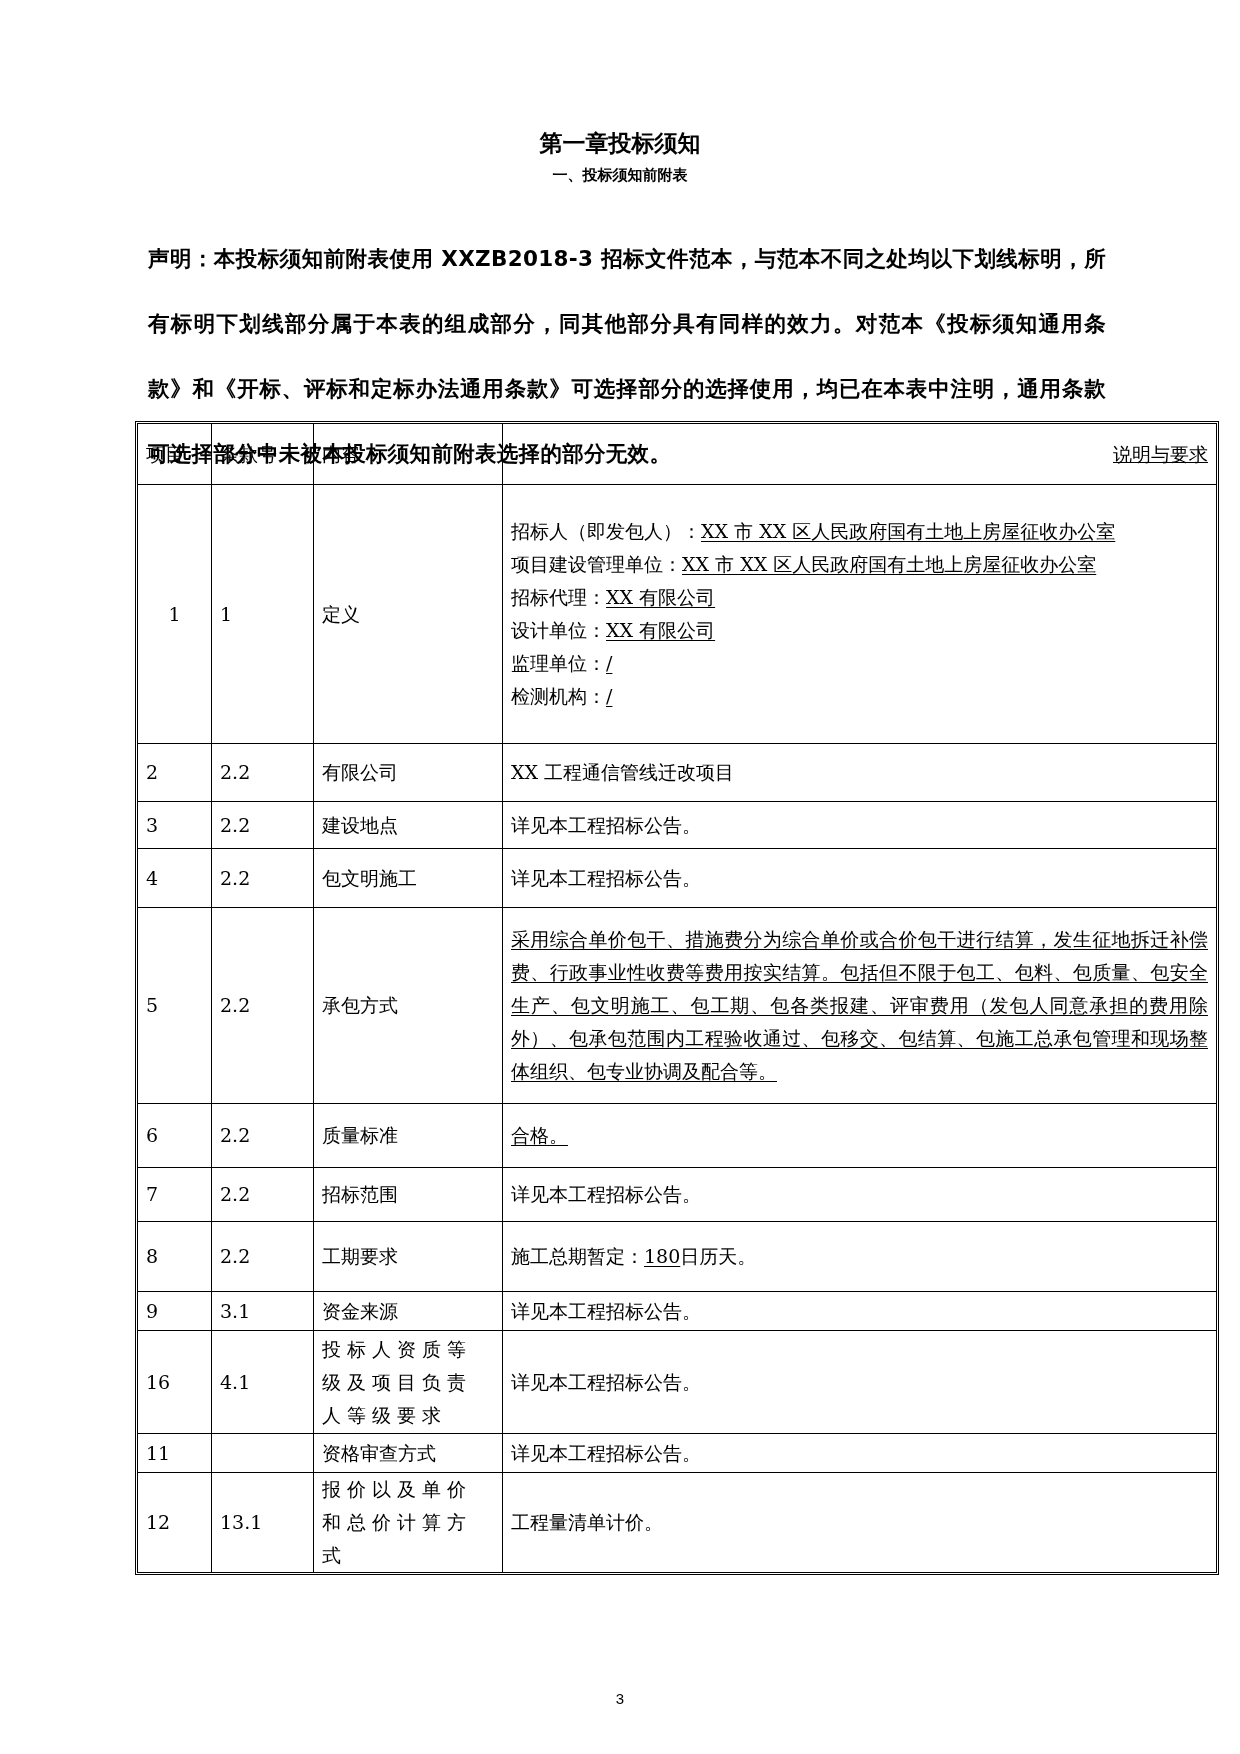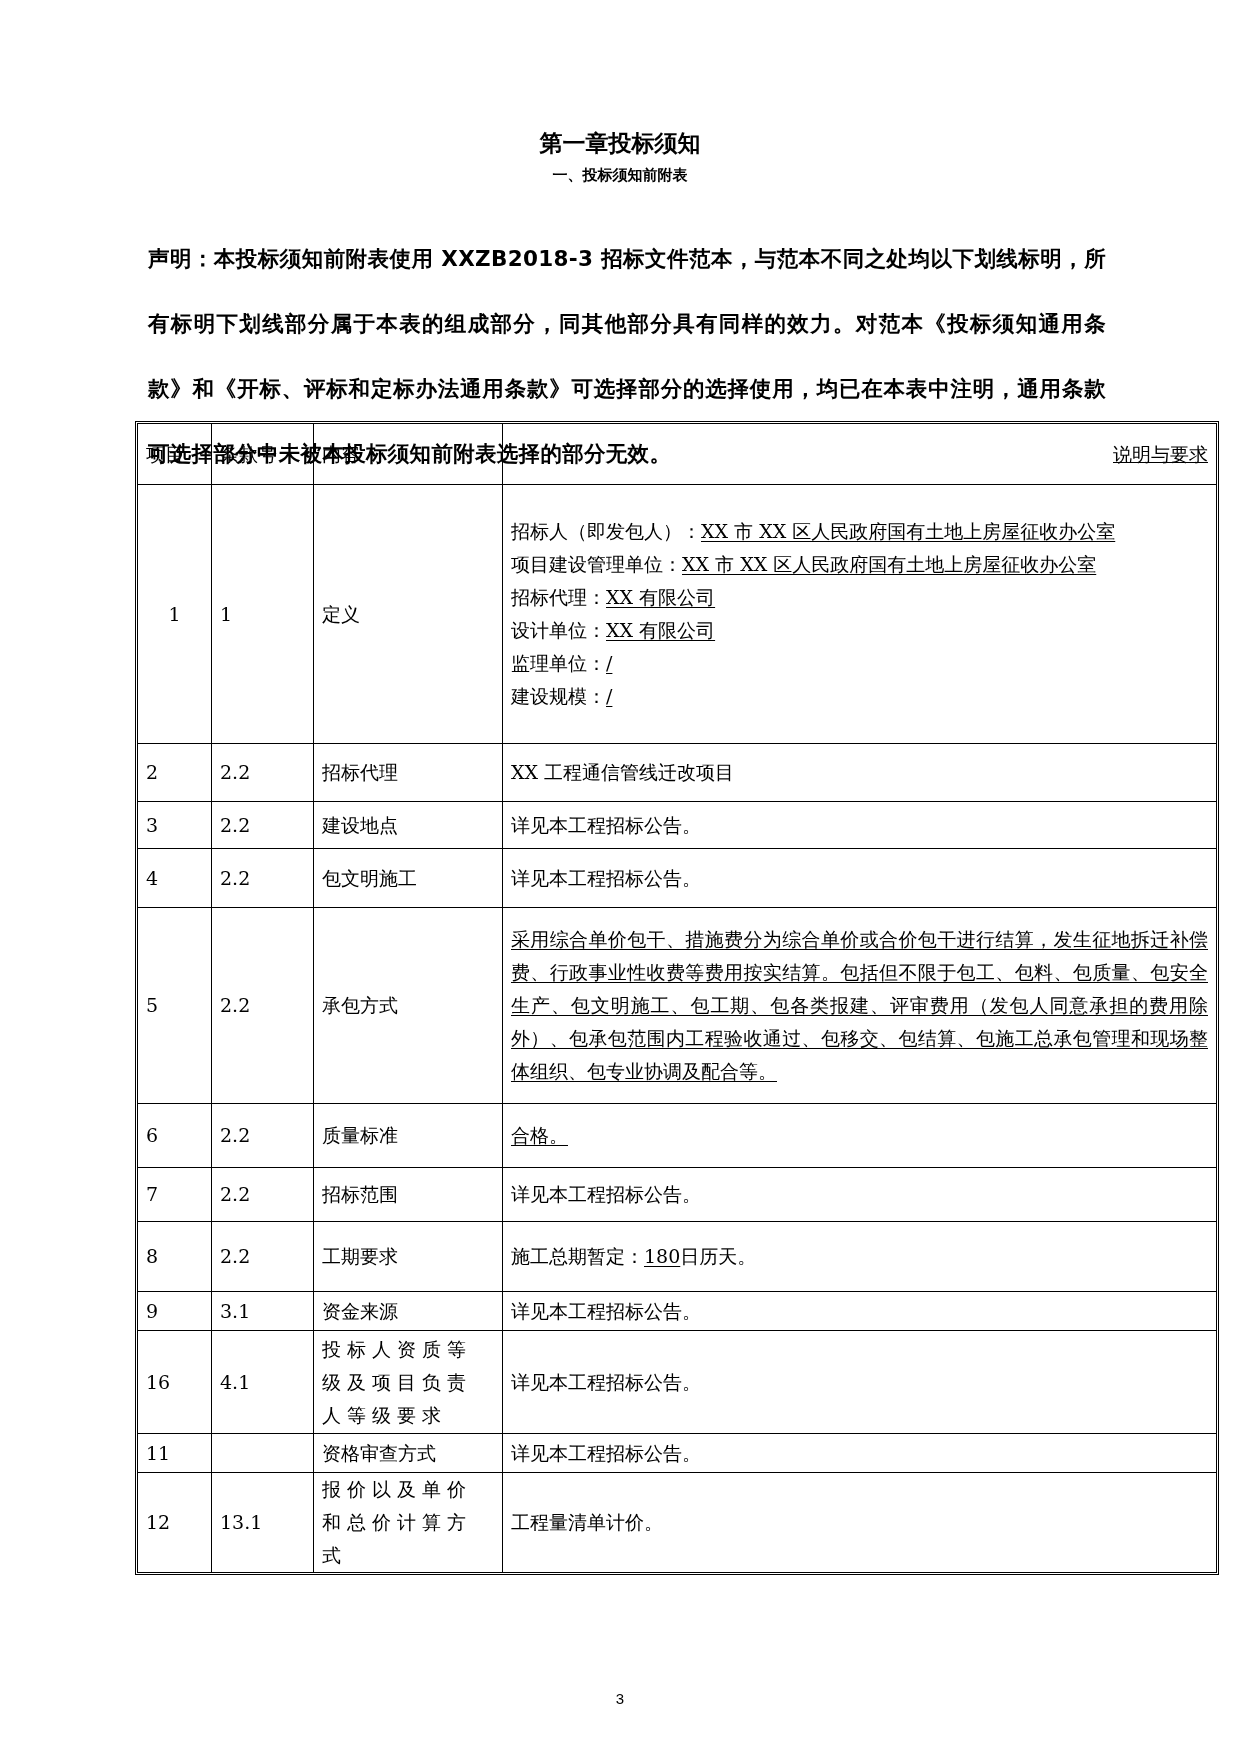--- a/index.html
+++ b/index.html
@@ -63,28 +63,28 @@
     <tr>
       <td class="cell-center" style="height:258px">1</td>
       <td>1</td>
       <td>定义</td>
       <td>
         <span class="line"><span>招标人（即发包人）：</span><span class="u">XX 市 XX 区人民政府国有土地上房屋征收办公室</span></span>
         <span class="line"><span>项目建设管理单位：</span><span class="u">XX 市 XX 区人民政府国有土地上房屋征收办公室</span></span>
         <span class="line"><span>招标代理：</span><span class="u">XX 有限公司</span></span>
         <span class="line"><span>设计单位：</span><span class="u">XX 有限公司</span></span>
         <span class="line"><span>监理单位：</span><span class="u">/</span></span>
-        <span class="line"><span>建设规模：</span><span class="u">/</span></span>
+        <span class="line"><span>检测机构：</span><span class="u">/</span></span>
       </td>
     </tr>
 
     <tr>
       <td style="height:57px">2</td>
       <td>2.2</td>
-      <td>招标代理</td>
+      <td>有限公司</td>
       <td>XX 工程通信管线迁改项目</td>
     </tr>
 
     <tr>
       <td style="height:46px">3</td>
       <td>2.2</td>
       <td>建设地点</td>
       <td>详见本工程招标公告。</td>
     </tr>
 

